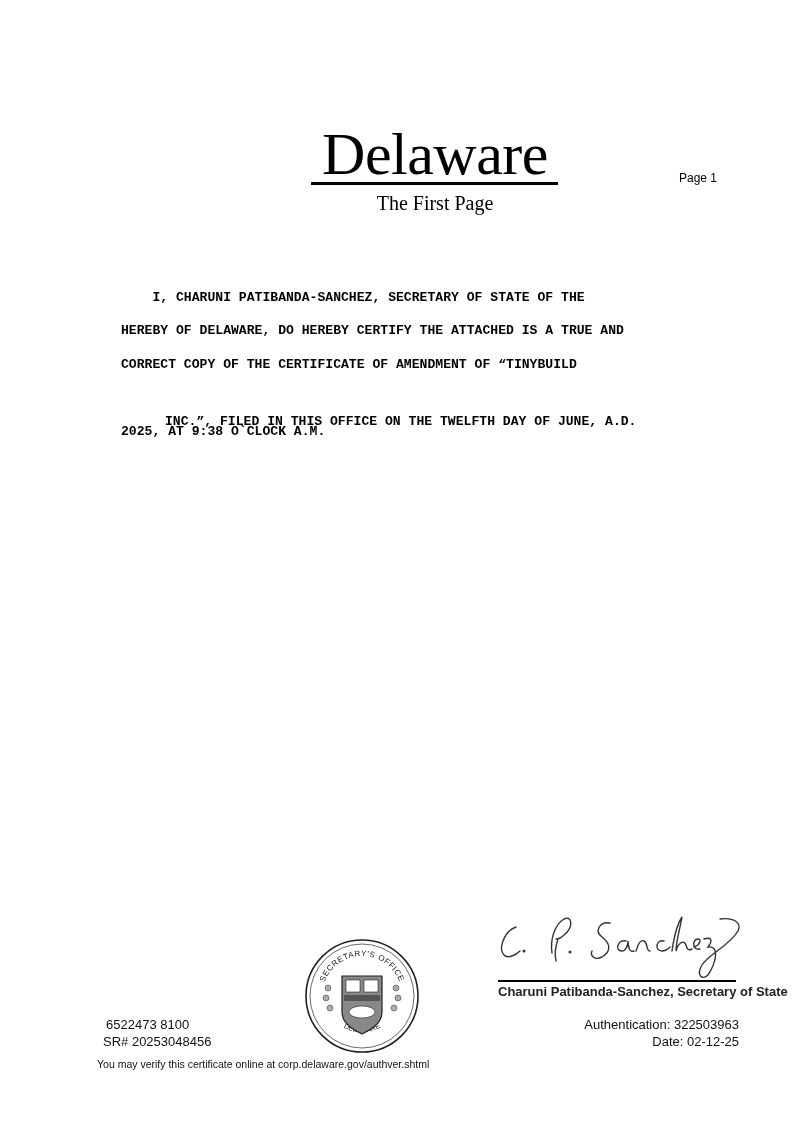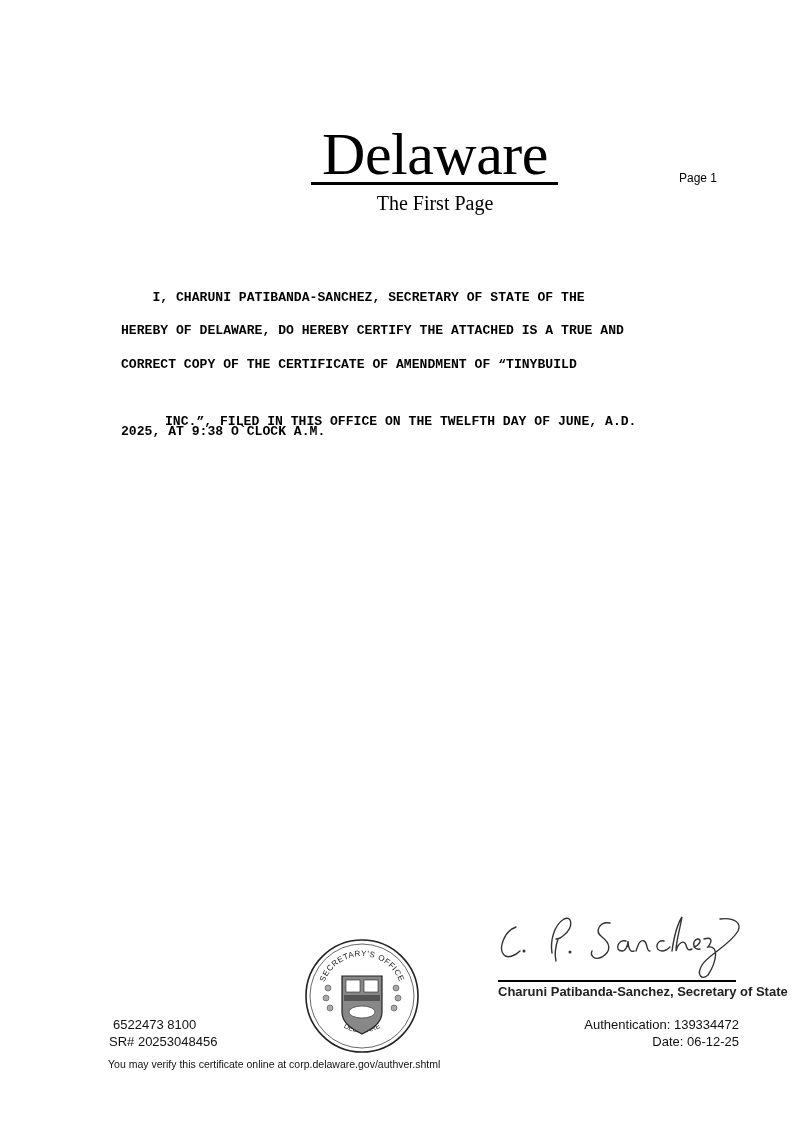--- a/index.html
+++ b/index.html
@@ -91,17 +91,17 @@
   <g fill="#aaa" stroke="#333" stroke-width="0.5">
     <circle cx="24" cy="50" r="3"></circle>
       <circle cx="22" cy="60" r="3"></circle>
       <circle cx="26" cy="70" r="3"></circle>
     <circle cx="92" cy="50" r="3"></circle>
       <circle cx="94" cy="60" r="3"></circle>
       <circle cx="90" cy="70" r="3"></circle>
   </g>
 </svg>
 
-<div class="abs foot" style="left:113px; top:1016px;">6522473   8100</div>
-<div class="abs foot" style="left:109px; top:1033px;">SR# 20253048456</div>
-<div class="abs foot" style="right:61px; top:1016px; text-align:right;">Authentication: 139334472</div>
-<div class="abs foot" style="right:61px; top:1033px; text-align:right;">Date: 06-12-25</div>
-<div class="abs foot-small" style="left:97px; top:1058px;margin-left:11px;">You may verify this certificate online at corp.delaware.gov/authver.shtml</div>
+<div class="abs foot" style="left:106px; top:1016px;">6522473   8100</div>
+<div class="abs foot" style="left:103px; top:1033px;">SR# 20253048456</div>
+<div class="abs foot" style="right:61px; top:1016px; text-align:right;">Authentication: 322503963</div>
+<div class="abs foot" style="right:61px; top:1033px; text-align:right;">Date: 02-12-25</div>
+<div class="abs foot-small" style="left:97px; top:1058px;">You may verify this certificate online at corp.delaware.gov/authver.shtml</div>
 
 </body></html>

